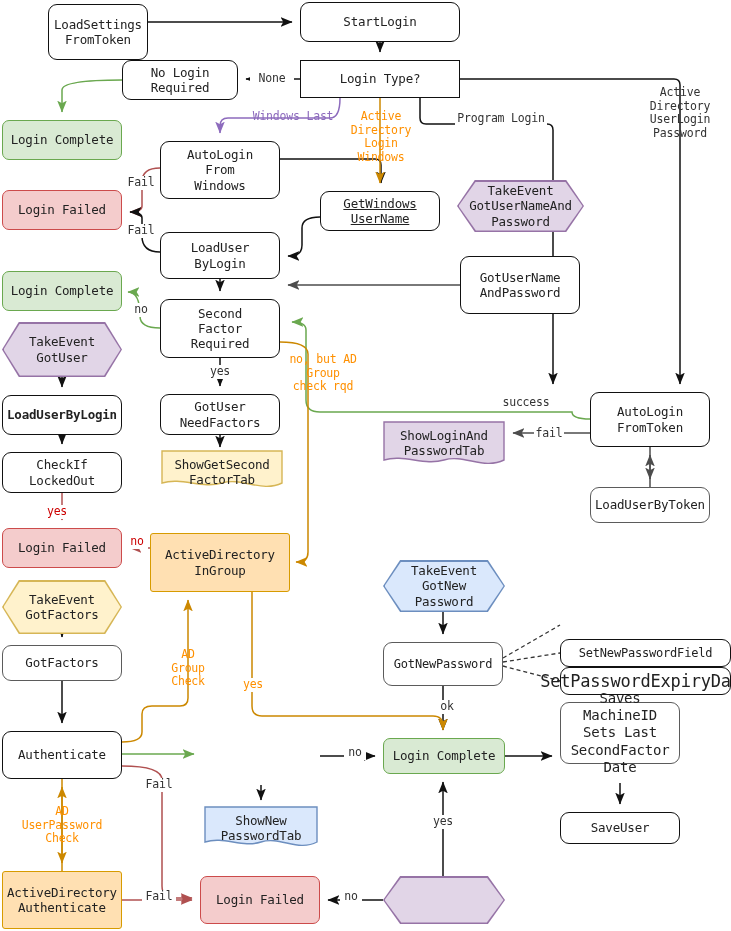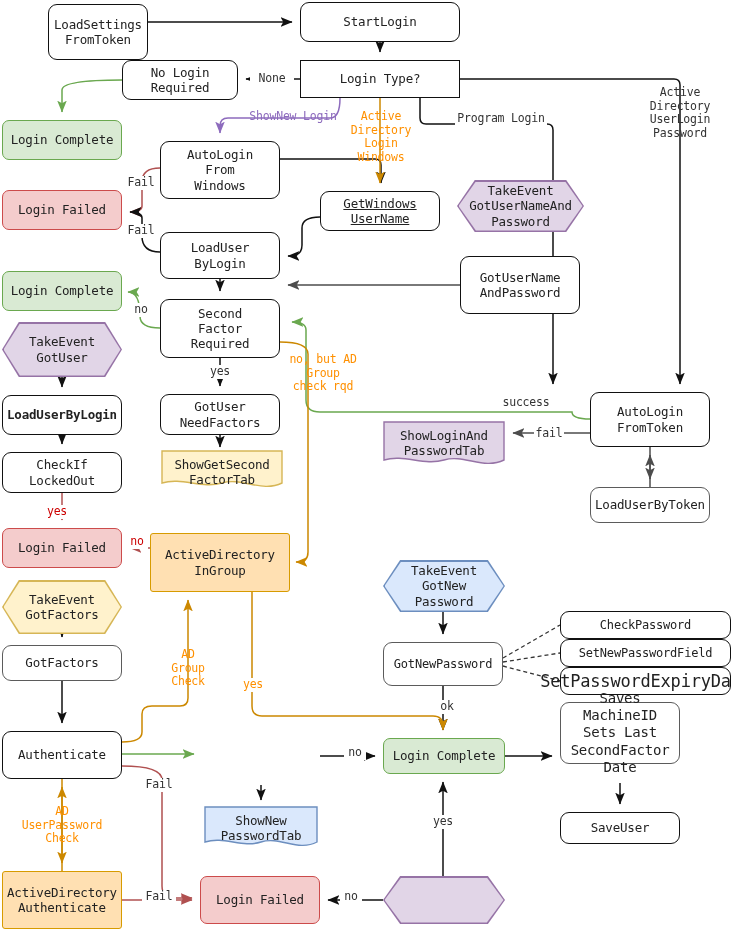--- a/index.html
+++ b/index.html
@@ -267,21 +267,20 @@
 GotNew
 Password</div>
   </div>
 
   <div class="hexwrap" style="left:2px;top:580px;width:120px;height:54px;">
     <div class="border hex-yellow-b"></div>
     <div class="inner hex-yellow">TakeEvent
 GotFactors</div>
   </div>
 
-  <div class="node rnd" style="left:560px;top:611px;width:171px;height:28px;font-size:12px;">CheckPassword</div>
   <div class="node rnd" style="left:560px;top:639px;width:171px;height:28px;font-size:12px;">SetNewPasswordField</div>
   <div class="node grey" style="left:2px;top:645px;width:120px;height:36px;">GotFactors</div>
   <div class="node grey" style="left:383px;top:642px;width:120px;height:44px;font-size:12px;">GotNewPassword</div>
   <div class="node rnd" style="left:560px;top:667px;width:171px;height:28px;font-size:17px;">SetPasswordExpiryDays</div>
 
   <div class="node grey" style="left:560px;top:702px;width:120px;height:62px;font-size:14px;">Saves MachineID
 Sets Last
 SecondFactor
 Date</div>
   <div class="node rnd" style="left:2px;top:731px;width:120px;height:48px;">Authenticate</div>
@@ -299,21 +298,21 @@
   <div class="node orange" style="left:2px;top:871px;width:120px;height:58px;">ActiveDirectory
 Authenticate</div>
   <div class="node red" style="left:200px;top:876px;width:120px;height:48px;">Login Failed</div>
 
   <div class="hexwrap" style="left:383px;top:876px;width:122px;height:48px;">
     <div class="border hex-purple-b"></div>
     <div class="inner hex-purple"></div>
   </div>
 
   <div class="elabel" style="left:250px;top:72px;width:44px;background:#fff;">None</div>
-  <div class="elabel el-purple" style="left:246px;top:110px;width:94px;">ShowNew Login</div>
+  <div class="elabel el-purple" style="left:246px;top:110px;width:94px;">Windows Last</div>
   <div class="elabel el-orange" style="left:345px;top:110px;width:72px;">Active
 Directory
 Login
 Windows</div>
   <div class="elabel" style="left:455px;top:112px;width:92px;background:#fff;text-align:center;">Program Login</div>
   <div class="elabel" style="left:640px;top:86px;width:80px;">Active
 Directory
 UserLogin
 Password</div>
   <div class="elabel" style="left:124px;top:176px;width:34px;background:#fff;">Fail</div>

